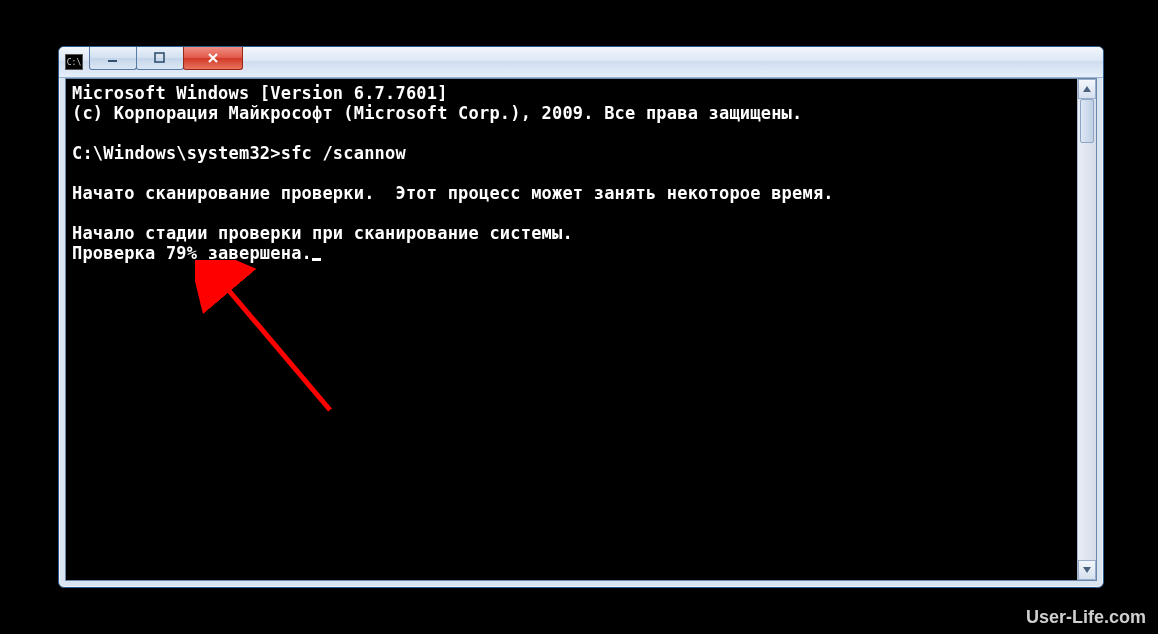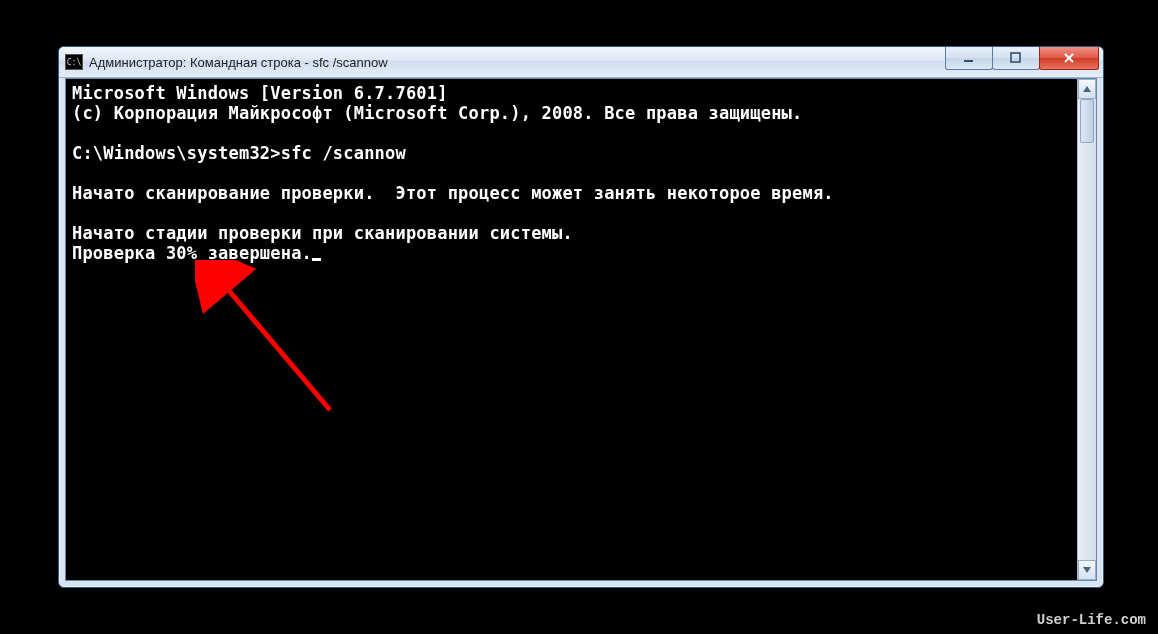--- a/index.html
+++ b/index.html
@@ -148,36 +148,35 @@
   }
   .arrow-annotation {
     position: absolute;
     pointer-events: none;
   }
   .watermark {
     position: absolute;
     right: 12px;
     bottom: 6px;
     color: #cfcfcf;
-    font-family: Liberation Mono, monospace;
-    font-size: 14px;
+    font-family: Liberation Sans, sans-serif;
+    font-size: 18px;
     font-weight: bold;
     text-shadow: 1px 1px 1px #000;
   }
 </style>
 </head>
 <body>
 
 <div class="stage">
 
   <div class="window">
 
     <div class="titlebar">
       <div class="title-icon">C:\</div>
-      <div class="title-text">Администратор: Командная строка - sfc  /scannow</div>
       <div class="win-controls">
         <div class="win-btn">
           <svg width="12" height="12" viewBox="0 0 12 12">
               <rect x="1" y="8" width="9" height="2" fill="#30506f"></rect>
             </svg>
         </div>
         <div class="win-btn">
           <svg width="12" height="12" viewBox="0 0 12 12">
               <rect x="1" y="1" width="9" height="9" fill="none" stroke="#30506f" stroke-width="1.6"></rect>
             </svg>
@@ -186,28 +185,28 @@
           <svg width="14" height="14" viewBox="0 0 14 14">
             <line x1="3" y1="3" x2="11" y2="11" stroke="#fff" stroke-width="2.2"></line>
             <line x1="11" y1="3" x2="3" y2="11" stroke="#fff" stroke-width="2.2"></line>
           </svg>
         </div>
       </div>
     </div>
 
     <div class="client">
       <div class="console"><span>Microsoft Windows [Version 6.7.7601]</span>
-<span>(c) Корпорация Майкрософт (Microsoft Corp.), 2008. Все права защищены.</span>
+<span>(c) Корпорация Майкрософт (Microsoft Corp.), 2009. Все права защищены.</span>
 <span></span>
 <span>C:\Windows\system32&gt;sfc /scannow</span>
 <span></span>
 <span>Начато сканирование проверки.  Этот процесс может занять некоторое время.</span>
 <span></span>
-<span>Начато стадии проверки при сканировании системы.</span>
-<span>Проверка 30% завершена.</span><span class="cursor"></span></div>
+<span>Начало стадии проверки при сканирование системы.</span>
+<span>Проверка 79% завершена.</span><span class="cursor"></span></div>
 
       <div class="scrollbar">
         <div class="sb-btn">
           <svg width="8" height="6" viewBox="0 0 8 6">
               <polygon points="4,0 8,6 0,6" fill="#4a647f"></polygon>
             </svg>
         </div>
         <div class="sb-track">
           <div class="sb-thumb"></div>
         </div>

